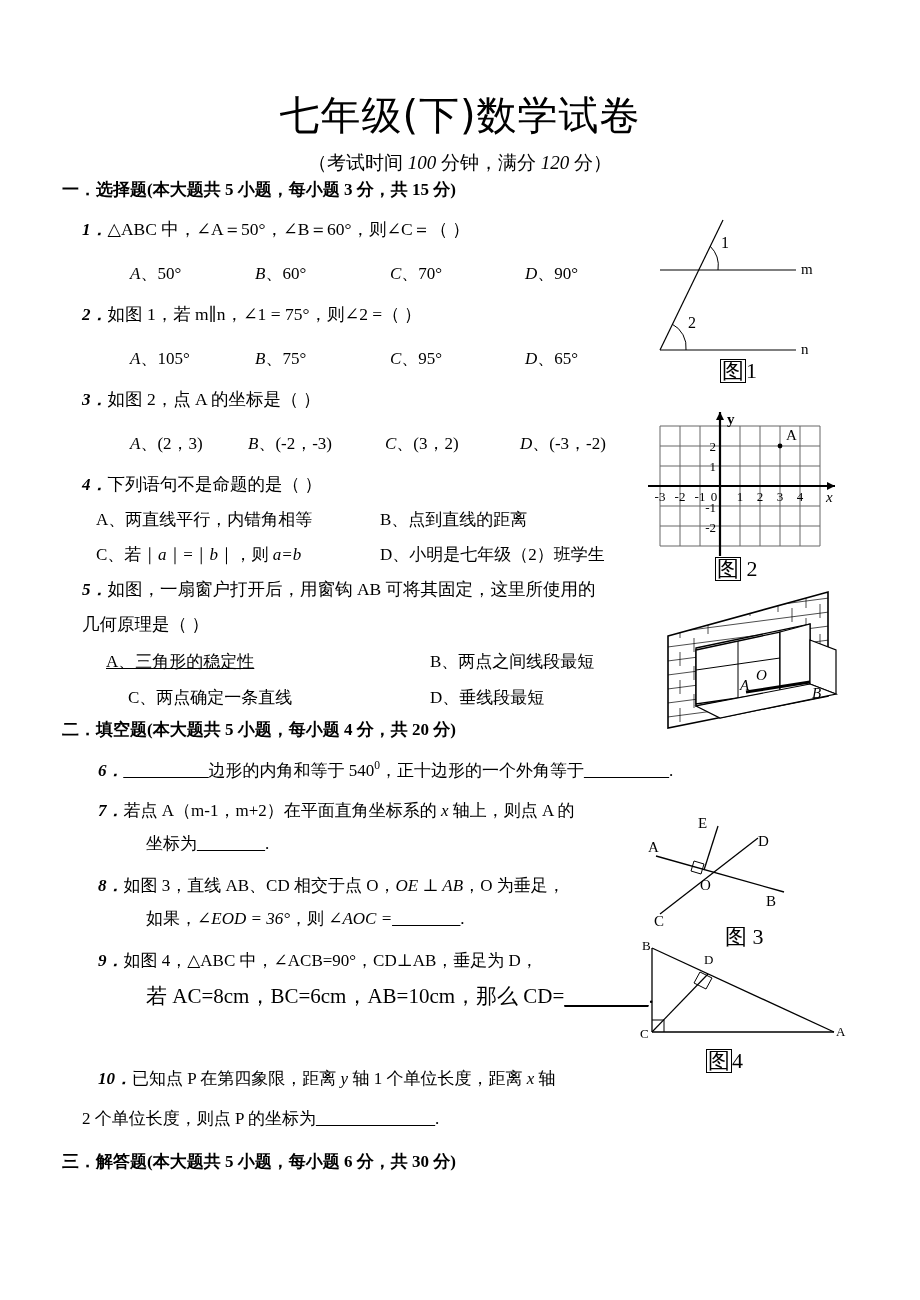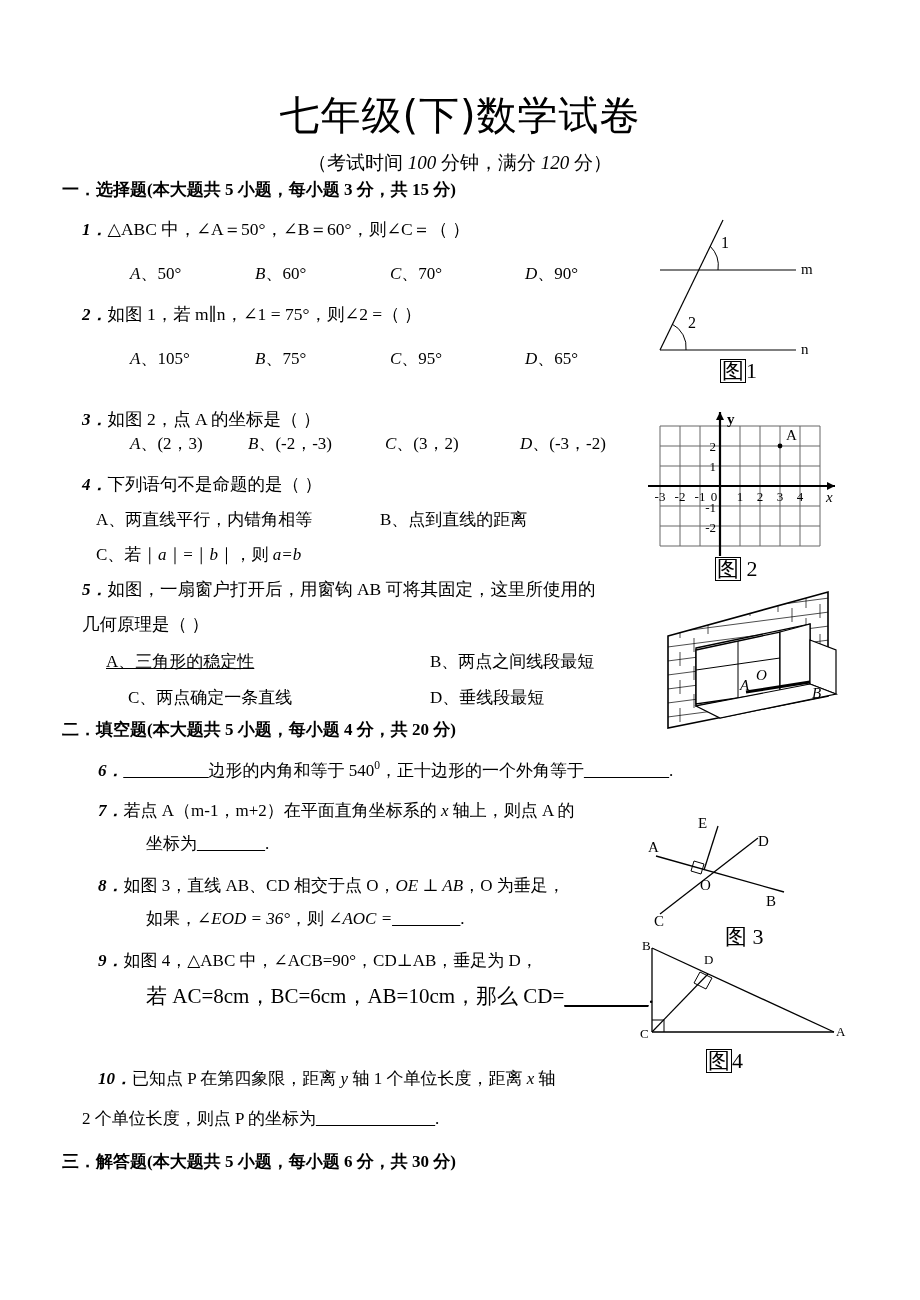--- a/index.html
+++ b/index.html
@@ -100,30 +100,31 @@
   <div class="opt" style="left:255px; top:262px;"><span class="ol">B</span><span>、60°</span></div>
   <div class="opt" style="left:390px; top:262px;"><span class="ol">C</span><span>、70°</span></div>
   <div class="opt" style="left:525px; top:262px;"><span class="ol">D</span><span>、90°</span></div>
 
   <div class="q" style="left:82px; top:303px;"><span class="qnum">2．</span><span>如图 1，若 m∥n，∠1 = 75°，则∠2 =（          ）</span></div>
   <div class="opt" style="left:130px; top:347px;"><span class="ol">A</span><span>、105°</span></div>
   <div class="opt" style="left:255px; top:347px;"><span class="ol">B</span><span>、75°</span></div>
   <div class="opt" style="left:390px; top:347px;"><span class="ol">C</span><span>、95°</span></div>
   <div class="opt" style="left:525px; top:347px;"><span class="ol">D</span><span>、65°</span></div>
 
-  <div class="q" style="left:82px; top:388px;margin-top:20px;"><span class="qnum">3．</span><span>如图 2，点 A 的坐标是（          ）</span></div>
+  <div class="q" style="left:82px; top:388px;"><span class="qnum">3．</span><span>如图 2，点 A 的坐标是（          ）</span></div>
   <div class="opt" style="left:130px; top:432px;"><span class="ol">A</span><span>、(2，3)</span></div>
   <div class="opt" style="left:248px; top:432px;"><span class="ol">B</span><span>、(-2，-3)</span></div>
   <div class="opt" style="left:385px; top:432px;"><span class="ol">C</span><span>、(3，2)</span></div>
   <div class="opt" style="left:520px; top:432px;"><span class="ol">D</span><span>、(-3，-2)</span></div>
 
   <div class="q" style="left:82px; top:473px;"><span class="qnum">4．</span><span>下列语句不是命题的是（        ）</span></div>
   <div class="opt" style="left:96px; top:508px;">A、两直线平行，内错角相等</div>
   <div class="opt" style="left:380px; top:508px;">B、点到直线的距离</div>
   <div class="opt" style="left:96px; top:543px;"><span>C、若｜</span><span class="mi">a</span><span>｜=｜</span><span class="mi">b</span><span>｜，则 </span><span class="mi">a=b</span></div>
+  <div class="opt" style="left:380px; top:543px;">D、小明是七年级（2）班学生</div>
 
   <div class="q" style="left:82px; top:578px;"><span class="qnum">5．</span><span>如图，一扇窗户打开后，用窗钩 AB 可将其固定，这里所使用的</span></div>
   <div class="q" style="left:82px; top:613px;">几何原理是（         ）</div>
   <div class="opt" style="left:106px; top:650px;text-decoration:underline;">A、三角形的稳定性</div>
   <div class="opt" style="left:430px; top:650px;">B、两点之间线段最短</div>
   <div class="opt" style="left:96px; top:686px;margin-left:32px;">C、两点确定一条直线</div>
   <div class="opt" style="left:430px; top:686px;">D、垂线段最短</div>
 
   <div class="section-head" style="top:718px;">二．填空题(本大题共 5 小题，每小题 4 分，共 20 分)</div>
 

